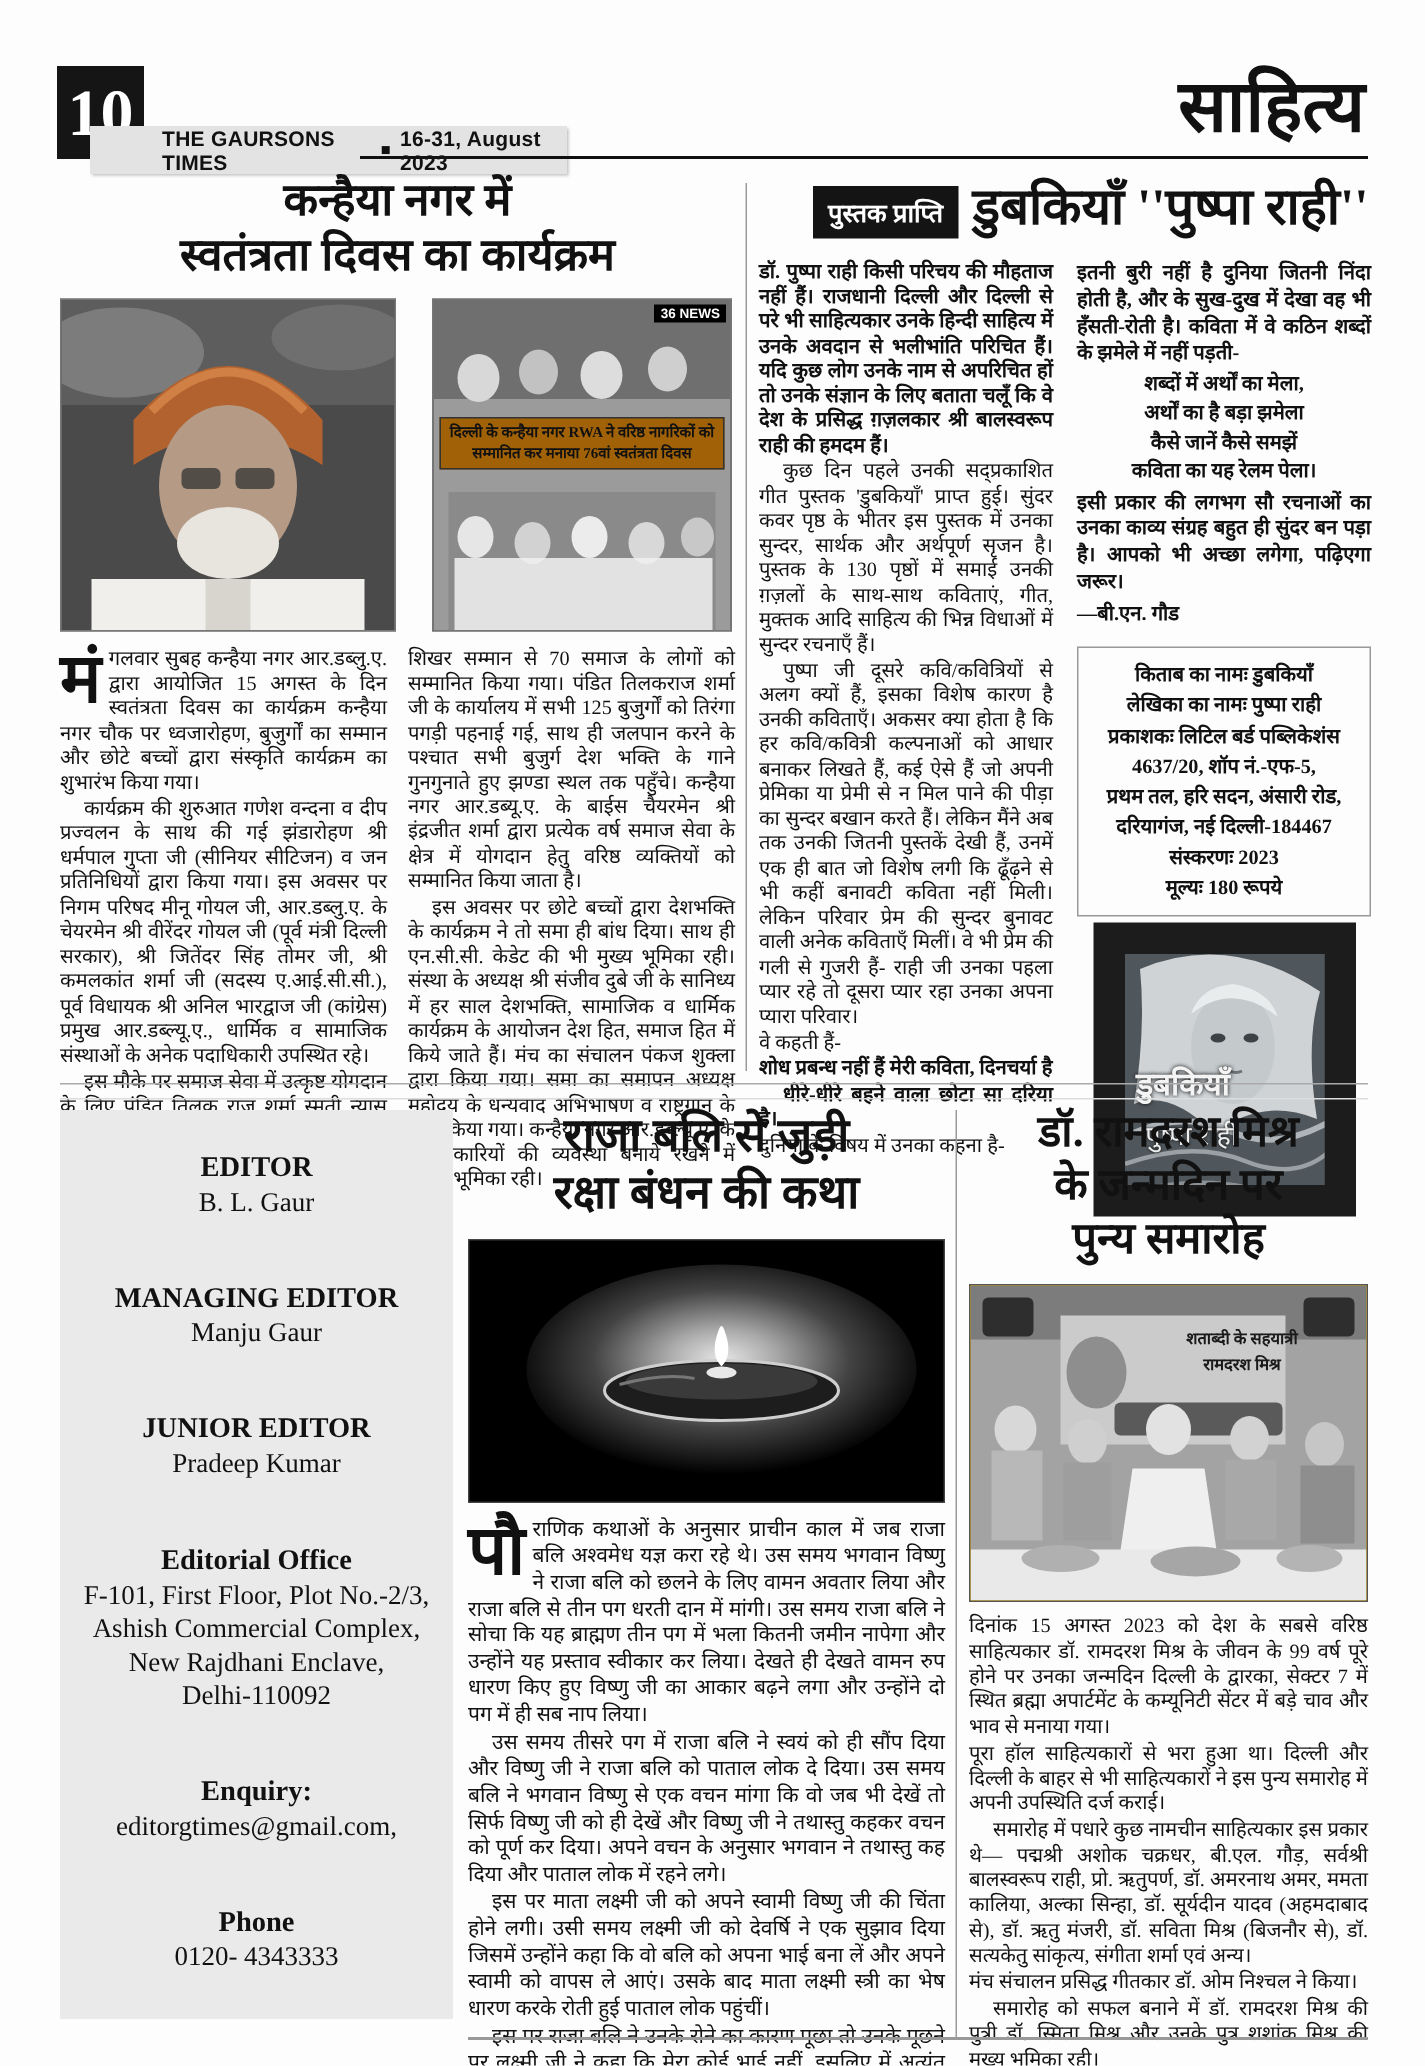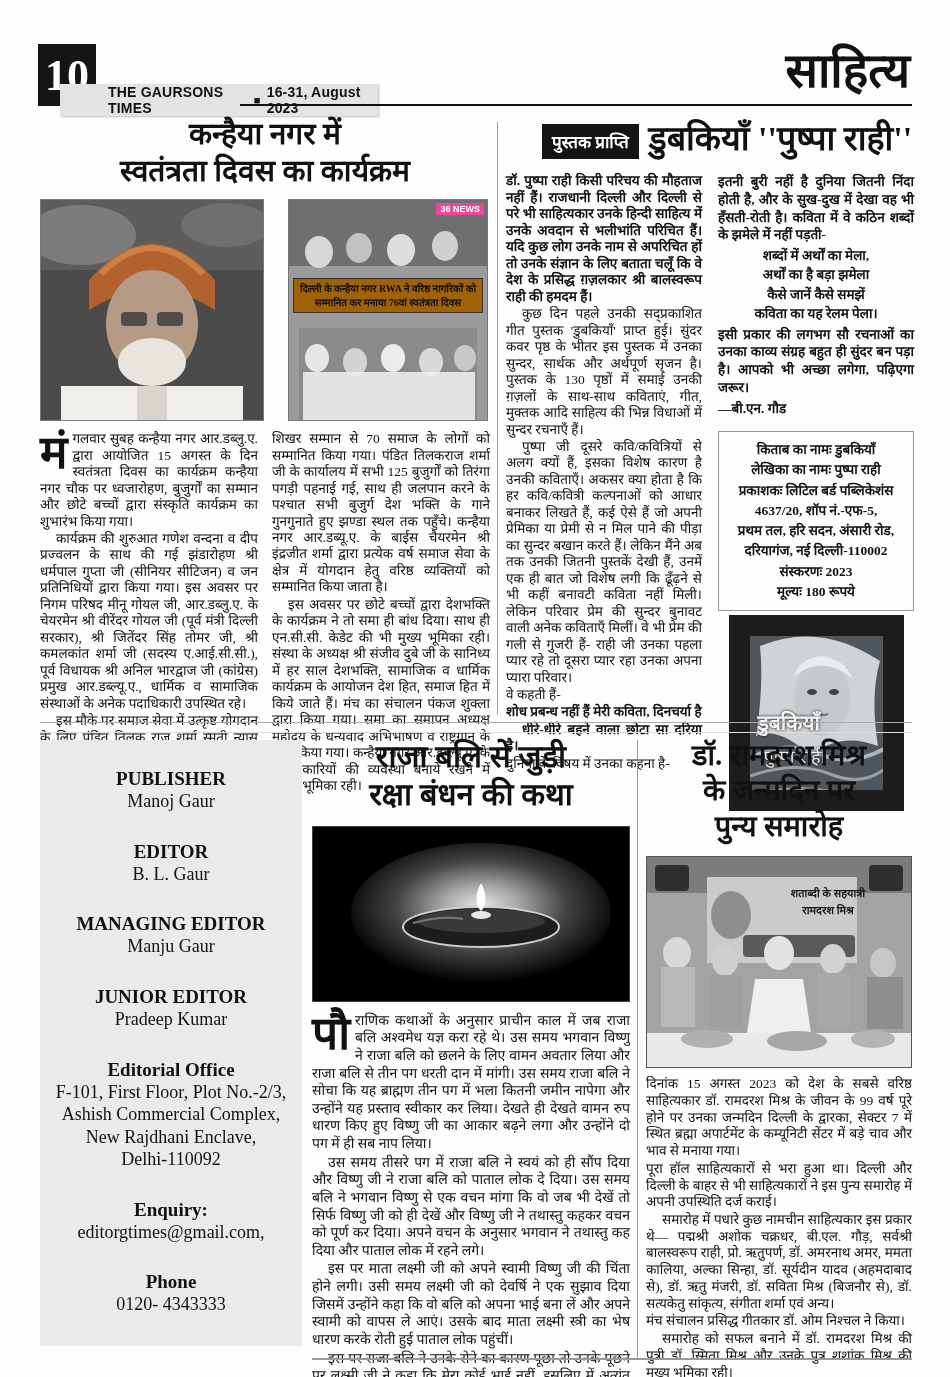--- a/index.html
+++ b/index.html
@@ -32,21 +32,21 @@
   
   .art-kanhaiya { position:absolute; left:40px; top:116px; width:450px; }
   .art-kanhaiya .headline { font-size:30px; }
   .photo-row { display:flex; gap:24px; margin-top:10px; }
   .photo-frame { position:relative; border:1px solid #777; background:#666; overflow:hidden; }
   .photo-turban { width:224px; height:222px; }
   .photo-event { width:200px; height:222px; }
   .photo-caption { position:absolute; left:4px; right:4px; top:78px; background:#a16207;
     border:1px solid #333; font-weight:bold; font-size:10px; line-height:1.35; text-align:center;
     padding:3px 2px; }
-  .news-logo { position:absolute; right:3px; top:3px; background:#ec4899; color:#fff;
+  .news-logo { position:absolute; right:3px; top:3px; background:#000000; color:#fff;
     font-family:"Liberation Sans", sans-serif; font-weight:bold; font-size:9px; padding:1px 4px; }
   .two-cols { display:flex; gap:14px; margin-top:10px; }
   .two-cols .col { width:50%; }
 
   
   .art-book { position:absolute; left:506px; top:118px; width:408px; }
   .book-head { display:flex; align-items:flex-end; gap:8px;padding-left:36px; }
   .kicker { background:#141414; color:#fff; font-weight:bold; font-size:17px;
     padding:6px 10px; white-space:nowrap; }
   .art-book .headline { font-size:34px; flex:1; }
@@ -189,21 +189,21 @@
         <div>कविता का यह रेलम पेला।</div>
       </div>
       <div class="verse-lead" style="margin-top:2px">इसी प्रकार की लगभग सौ रचनाओं का उनका काव्य संग्रह बहुत ही सुंदर बन पड़ा है। आपको भी अच्छा लगेगा, पढ़िएगा जरूर।</div>
       <div class="byline">—बी.एन. गौड</div>
       <div class="book-info-box">
         <div>किताब का नामः डुबकियाँ</div>
         <div>लेखिका का नामः पुष्पा राही</div>
         <div>प्रकाशकः लिटिल बर्ड पब्लिकेशंस</div>
         <div>4637/20, शॉप नं.-एफ-5,</div>
         <div>प्रथम तल, हरि सदन, अंसारी रोड,</div>
-        <div>दरियागंज, नई दिल्ली-110002</div>
+        <div>दरियागंज, नई दिल्ली-184467</div>
         <div>संस्करणः 2023</div>
         <div>मूल्यः 180 रूपये</div>
       </div>
       <div class="book-cover">
         <div class="cover-inner">
           <svg width="138" height="182" viewBox="0 0 138 182">
             <rect width="138" height="182" fill="#50575c"></rect>
             <path d="M10 10 Q70 -15 130 25 Q120 60 128 110 Q90 95 60 120 Q30 90 6 100 Q14 50 10 10Z" fill="#cfd3d6"></path>
             <ellipse cx="72" cy="62" rx="28" ry="38" fill="#c4c9cc"></ellipse>
             <path d="M44 40 Q72 18 102 42 Q96 24 72 20 Q50 22 44 40Z" fill="#e9eced"></path>
@@ -219,24 +219,20 @@
         </div>
       </div>
     </div>
   </div>
 </div>
 
 <div class="mid-rule"></div>
 <div class="mid-rule2"></div>
 
 <div class="staff-box">
-  <div>
-    <div class="staff-label">PUBLISHER</div>
-    <div class="staff-value">Manoj Gaur</div>
-  </div>
   <div>
     <div class="staff-label">EDITOR</div>
     <div class="staff-value">B. L. Gaur</div>
   </div>
   <div>
     <div class="staff-label">MANAGING EDITOR</div>
     <div class="staff-value">Manju Gaur</div>
   </div>
   <div>
     <div class="staff-label">JUNIOR EDITOR</div>

